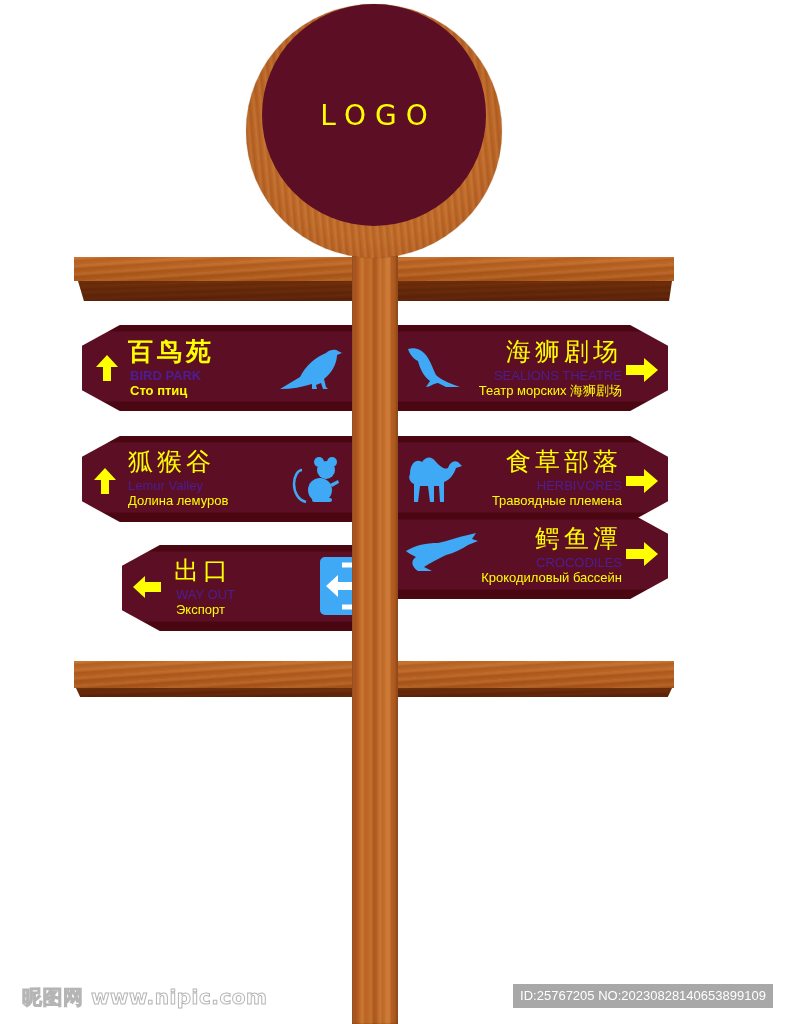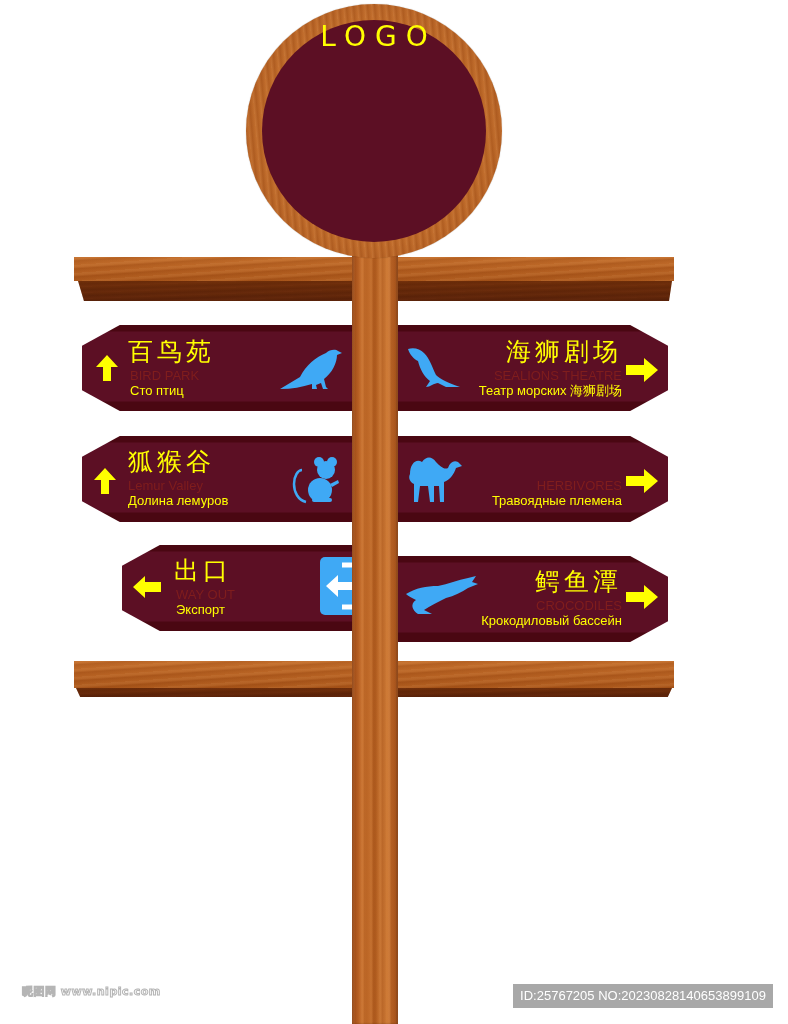--- a/index.html
+++ b/index.html
@@ -34,23 +34,23 @@
   
   .logo-ring {
     position: absolute; left: 246px; top: 4px; width: 256px; height: 254px;
     border-radius: 50%; z-index: 4;
     background:
       repeating-linear-gradient(85deg, rgba(255,200,140,0.14) 0px, rgba(90,30,0,0.12) 3px, rgba(255,190,120,0.1) 7px),
       radial-gradient(circle, #c06a28 60%, #a3501a 100%);
     box-shadow: 0 0 1px rgba(0,0,0,0.4);
   }
   .logo-disc {
-    position: absolute; left: 16px; top: 16px; width: 224px; height: 222px;
+    position: absolute; left: 16px; top: 0; width: 224px; height: 222px;
     border-radius: 50%; background: #5c0f24;
-    display: flex; align-items: flex-start; justify-content: center;
+    display: flex; align-items: center; justify-content: center;
   }
   .logo-text {
     color: #ffff00; font-family: "DejaVu Sans", sans-serif; font-size: 28px;
     letter-spacing: 9px; padding-left: 9px;
   }
 
   
   .beam { position: absolute; z-index: 2; }
   .beam .top { position: absolute; left: 0; right: 0; top: 0; }
   .beam .bottom { position: absolute; }
@@ -66,31 +66,31 @@
   .sign .plate {
     position: absolute; inset: 0;
     background: linear-gradient(180deg, #4a0712 0px, #4a0712 6px, #5c0f24 7px, #5c0f24 76px, #4a0712 77px, #4a0712 100%);
   }
   .sign.left .plate { clip-path: polygon(14% 0, 100% 0, 100% 100%, 14% 100%, 0 76%, 0 24%); }
   .sign.right .plate { clip-path: polygon(0 0, 86% 0, 100% 24%, 100% 76%, 86% 100%, 0 100%); }
   .sign.left { left: 82px; }
   .sign.right { left: 398px; }
 
   .zh { position: absolute; color: #ffff00; font-family: "DejaVu Sans", sans-serif; font-size: 25px; line-height: 28px; letter-spacing: 4px; white-space: nowrap; }
-  .en { position: absolute; color: #7f1d1d; font-family: "Liberation Sans", sans-serif; font-size: 13px; line-height: 15px; white-space: nowrap; }
+  .en { position: absolute; color: #4c1d95; font-family: "Liberation Sans", sans-serif; font-size: 13px; line-height: 15px; white-space: nowrap; }
   .ru { position: absolute; color: #ffff00; font-family: "Liberation Sans", sans-serif; font-size: 13px; line-height: 15px; white-space: nowrap; }
   .sign.right .zh, .sign.right .en, .sign.right .ru { text-align: right; }
 
   .arrow { position: absolute; }
   .icon { position: absolute; }
 
   
   .wm-left {
     position: absolute; left: 22px; top: 984px; font-family: "DejaVu Sans", sans-serif;
-    font-size: 11px; font-weight: bold; color: #ffffff; letter-spacing: 0.5px;
+    font-size: 20px; font-weight: bold; color: #ffffff; letter-spacing: 0.5px;
     -webkit-text-stroke: 1px #b5b5b5; z-index: 5;
   }
   .wm-right {
     position: absolute; left: 513px; top: 984px; width: 260px; height: 24px;
     background: #a8a8a8; color: #ffffff; border-radius: 0; z-index: 5;
     font-family: "Liberation Sans", sans-serif; font-size: 13px; line-height: 24px; text-align: center;
   }
 </style>
 </head>
 <body>
@@ -106,21 +106,21 @@
 <div class="beam beam-top">
   <div class="top wood-h"></div>
   <div class="bottom wood-h-dark"></div>
 </div>
 
 <div class="beam beam-bottom">
   <div class="top wood-h"></div>
   <div class="bottom wood-h-dark"></div>
 </div>
 
-<div class="sign left" style="top:325px;">
+<div class="sign left" style="top:325px;font-weight:bold;">
   <div class="plate"></div>
   <svg class="arrow" style="left:14px;top:30px;" width="22" height="26" viewBox="0 0 22 26">
     <polygon points="11,0 22,12 15,12 15,26 7,26 7,12 0,12" fill="#ffff00"></polygon>
   </svg>
   <span class="zh" style="left:46px;top:13px;">百鸟苑</span>
   <span class="en" style="left:48px;top:43px;">BIRD PARK</span>
   <span class="ru" style="left:48px;top:58px;">Сто птиц</span>
   <svg class="icon" style="left:198px;top:22px;" width="62" height="44" viewBox="0 0 62 44">
     <path d="M0,42 L20,30 C26,18 36,10 46,6 C50,2 56,2 58,4 L62,6 L57,8 C57,16 52,26 44,32 L46,40 L48,42 L43,42 L41,36 L36,38 L37,42 L32,42 L32,37 C22,40 12,42 0,42 Z" fill="#3fa9f5"></path>
   </svg>
@@ -156,20 +156,21 @@
     <path d="M38,28 L46,24 L47,27 L40,31 Z" fill="#3fa9f5"></path>
     <rect x="20" y="42" width="20" height="4" rx="2" fill="#3fa9f5"></rect>
   </svg>
 </div>
 
 <div class="sign right" style="top:436px;">
   <div class="plate"></div>
   <svg class="icon" style="left:8px;top:18px;" width="56" height="50" viewBox="0 0 56 50">
     <path d="M4,20 C4,10 10,4 16,8 C20,2 26,2 30,8 C34,12 38,16 42,14 C44,8 48,6 52,8 L56,12 L50,14 C48,20 44,26 38,28 L38,48 L34,48 L33,32 L28,32 L28,48 L24,48 L22,32 L14,32 L12,48 L8,48 L8,30 C4,28 2,24 4,20 Z" fill="#3fa9f5"></path>
   </svg>
+  <span class="zh" style="right:46px;top:12px;">食草部落</span>
   <span class="en" style="right:46px;top:42px;">HERBIVORES</span>
   <span class="ru" style="right:46px;top:57px;">Травоядные племена</span>
   <svg class="arrow" style="left:228px;top:33px;" width="32" height="24" viewBox="0 0 32 24">
     <polygon points="0,7 18,7 18,0 32,12 18,24 18,17 0,17" fill="#ffff00"></polygon>
   </svg>
 </div>
 
 <div class="sign left" style="top:545px;margin-left:40px;">
   <div class="plate"></div>
   <svg class="arrow" style="left:11px;top:31px;" width="28" height="22" viewBox="0 0 28 22">
@@ -178,21 +179,21 @@
   <span class="zh" style="left:52px;top:12px;">出口</span>
   <span class="en" style="left:54px;top:42px;">WAY OUT</span>
   <span class="ru" style="left:54px;top:57px;">Экспорт</span>
   <svg class="icon" style="left:198px;top:12px;" width="60" height="58" viewBox="0 0 60 58">
     <rect x="0" y="0" width="60" height="58" rx="5" fill="#3fa9f5"></rect>
     <polyline points="22,8 46,8 46,50 22,50" stroke="#ffffff" stroke-width="5" fill="none"></polyline>
     <polygon points="6,29 18,18 18,25 36,25 36,33 18,33 18,40" fill="#ffffff"></polygon>
   </svg>
 </div>
 
-<div class="sign right" style="top:556px;">
+<div class="sign right" style="top:513px;">
   <div class="plate"></div>
   <svg class="icon" style="left:8px;top:20px;" width="72" height="40" viewBox="0 0 72 40">
     <path d="M0,18 C10,12 20,10 32,10 C42,8 52,4 62,2 L70,0 L66,6 L72,8 L62,12 C56,16 48,20 40,22 C32,26 24,30 18,34 L26,38 L12,38 C6,34 4,28 10,24 C6,22 2,20 0,18 Z" fill="#3fa9f5"></path>
   </svg>
   <span class="zh" style="right:46px;top:12px;">鳄鱼潭</span>
   <span class="en" style="right:46px;top:42px;">CROCODILES</span>
   <span class="ru" style="right:46px;top:57px;">Крокодиловый бассейн</span>
   <svg class="arrow" style="left:228px;top:29px;" width="32" height="24" viewBox="0 0 32 24">
     <polygon points="0,7 18,7 18,0 32,12 18,24 18,17 0,17" fill="#ffff00"></polygon>
   </svg>

